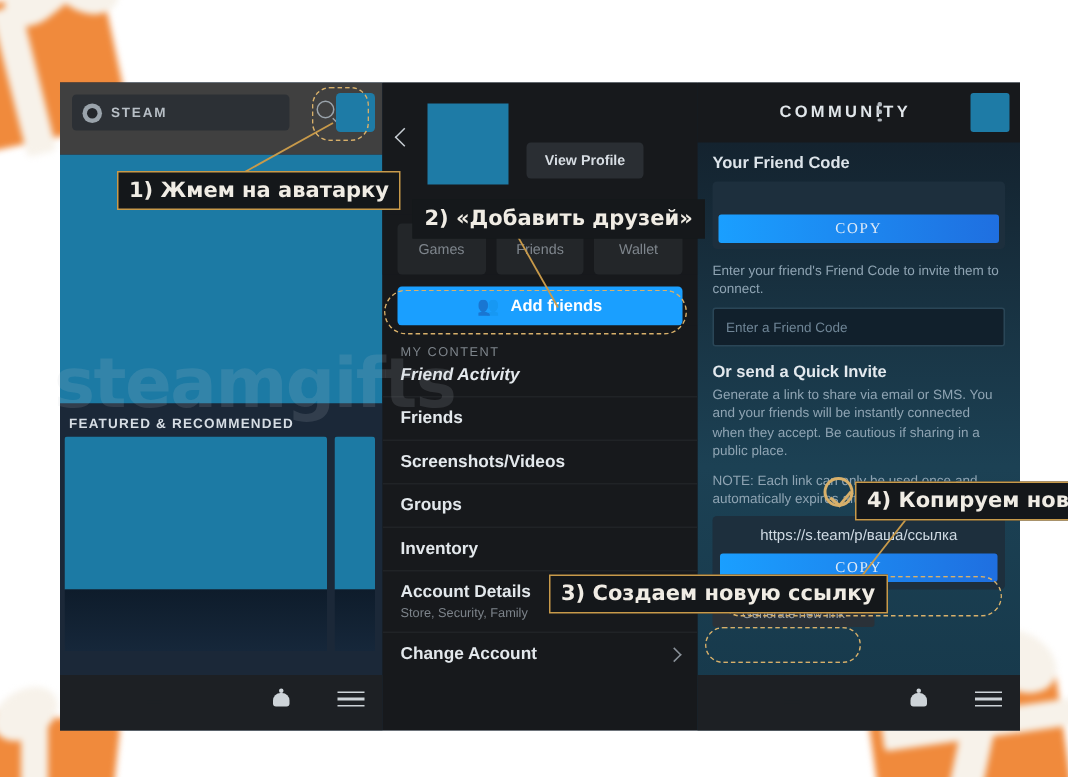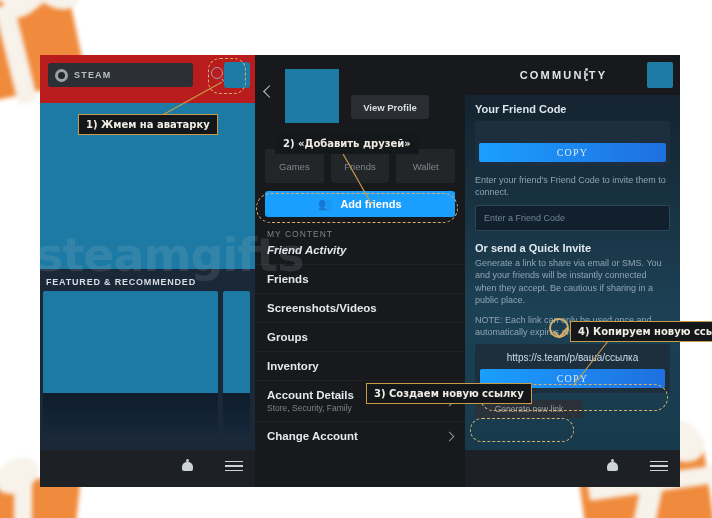--- a/index.html
+++ b/index.html
@@ -58,21 +58,21 @@
     overflow: hidden;
   }
 
   .pane { position: absolute; top: 0; height: 432px; overflow: hidden; }
   #pane-left   { left: 0px;   width: 215px; background: #1b2838; }
   #pane-mid    { left: 215px; width: 210px; background: #17191c; }
   #pane-right  { left: 425px; width: 215px; background: #17191c; }
 
   
   .store-header {
-    height: 48px; background: #b91c1c;
+    height: 48px; background: #404040;
     position: relative;
   }
   .searchbar {
     position: absolute; left: 8px; top: 8px;
     width: 145px; height: 24px;
     background: #2c3035; border-radius: 3px;
     display: flex; align-items: center; padding: 0 7px;
   }
   .steam-logo-circle {
     width: 13px; height: 13px; border-radius: 50%;
@@ -305,21 +305,21 @@
     pointer-events: none; white-space: nowrap;
     font-family: "DejaVu Sans", sans-serif;
   }
 
   
   #overlay { position: absolute; left: 0; top: 0; width: 712px; height: 518px; pointer-events: none; }
   .callout {
     position: absolute;
     background: #14171a; color: #f0ece4;
     border: 1px solid #c89a4a;
-    font-size: 10px; font-weight: bold;
+    font-size: 14px; font-weight: bold;
     padding: 4px 7px; white-space: nowrap;
     font-family: "DejaVu Sans", sans-serif;
   }
   #callout-1 { left: 78px; top: 114px; }
   #callout-2 { left: 275px; top: 133px; background: #15181b; border-color: #15181b; }
   #callout-3 { left: 366px; top: 383px; }
   #callout-4 { left: 570px; top: 321px; }
   .hl-circle {
     position: absolute;
     border: 1.6px dashed #d8b06a; border-radius: 50%;

